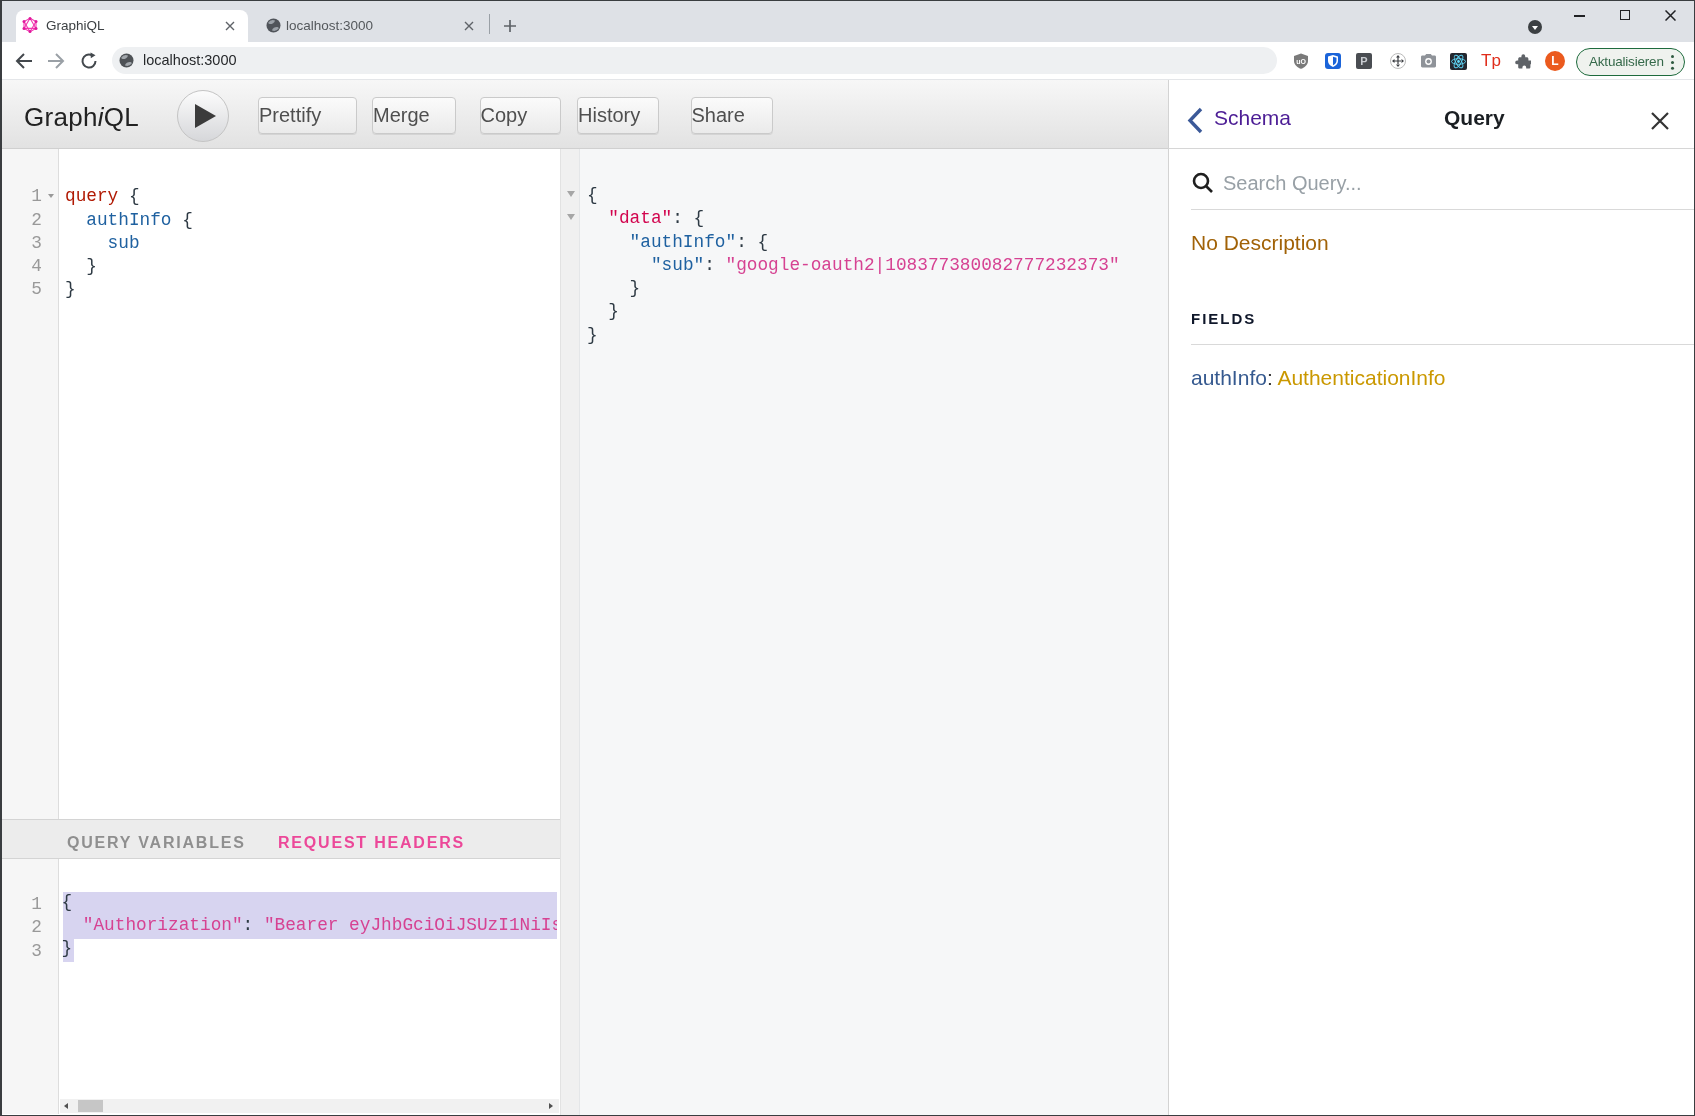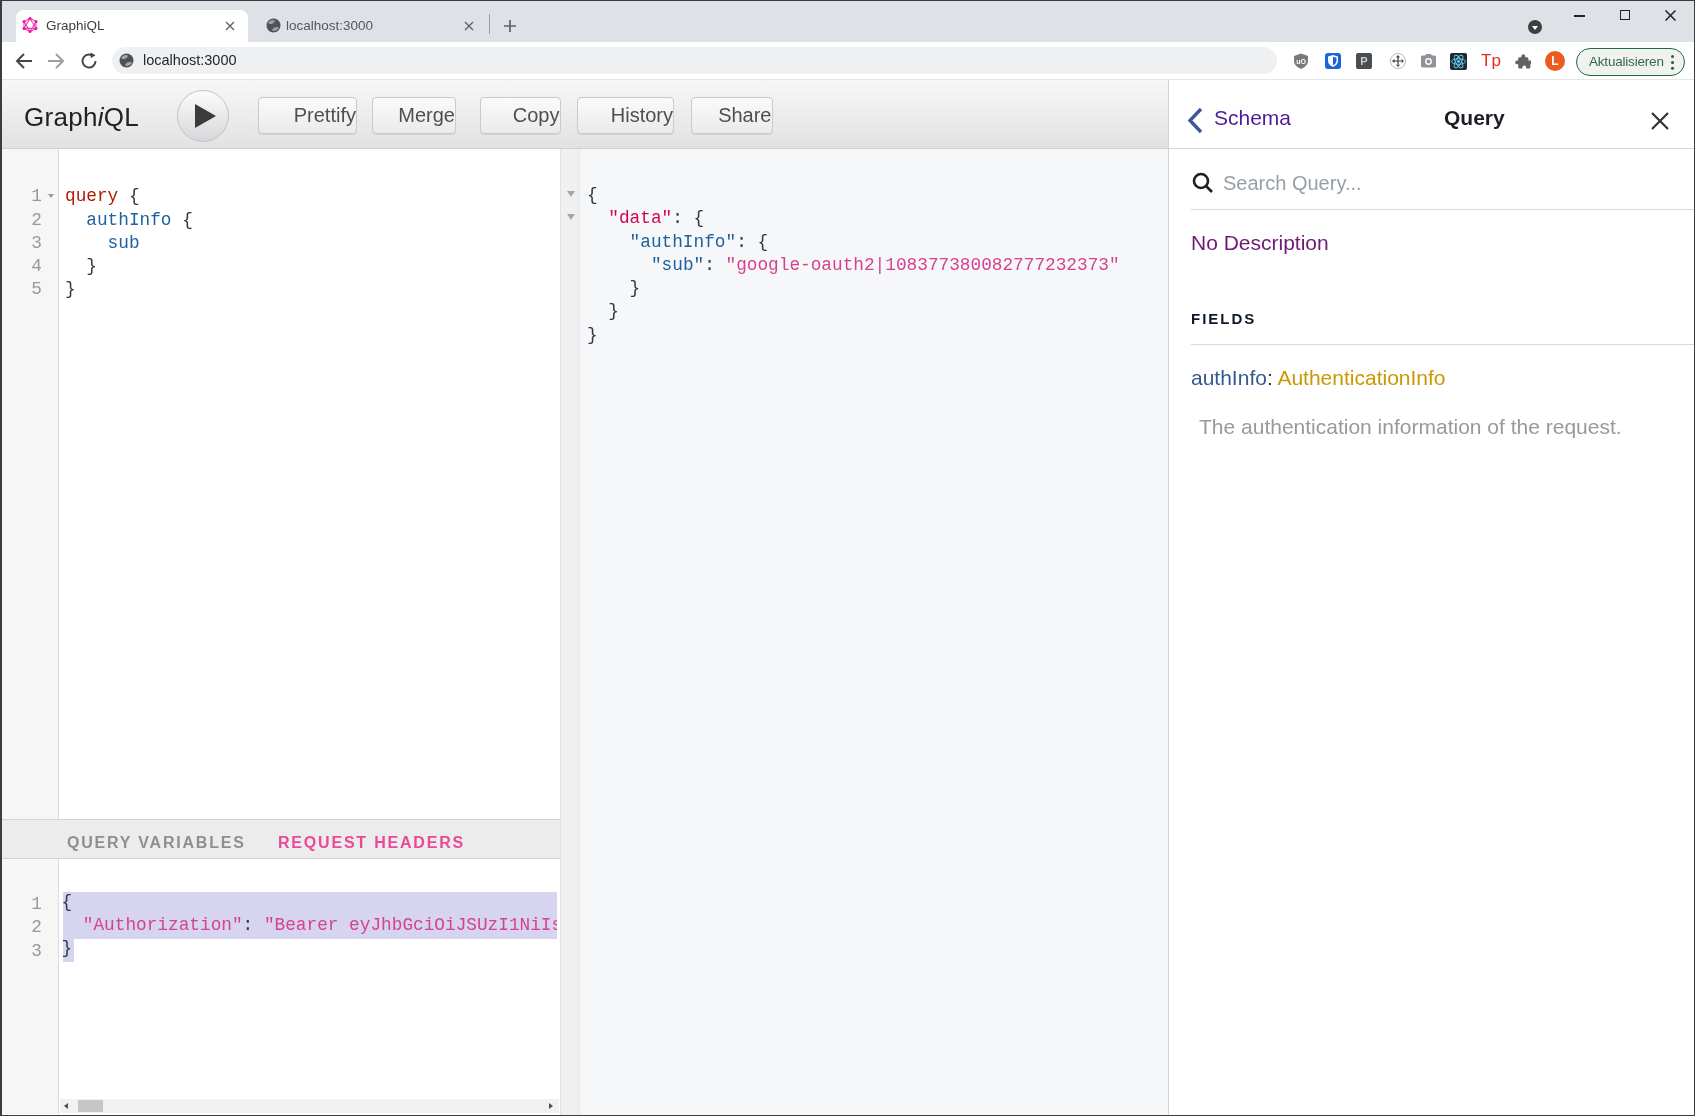--- a/index.html
+++ b/index.html
@@ -14,21 +14,21 @@
   #activetab { left:16px; top:10px; width:232px; height:32px; background:#fff; border-radius:8px 8px 0 0; }
   .tabtitle { font-size:13.5px; color:#3c4043; }
   #toolbar { left:0; top:42px; width:1695px; height:38px; background:#fff; }
   #urlpill { left:112px; top:46.5px; width:1165px; height:27px; border-radius:14px; background:#eef0f2; }
   #urltext { left:143px; top:47px; font-size:14.5px; line-height:26px; color:#26282b; }
 
   
   #topbar { left:0; top:80px; width:1168px; height:69px; background:linear-gradient(#f7f7f7,#e2e2e2); border-bottom:1px solid #d0d0d0; }
   #logo { left:24px; top:102px; font-size:26px; color:#222; letter-spacing:0.3px; }
   #playbtn { left:177px; top:90px; width:52px; height:52px; border-radius:50%; background:linear-gradient(#fcfcfc,#d6d7da); border:1.5px solid #c4c4c4; }
-  .tbtn { top:96.5px; height:37px; border:1px solid #cacaca; border-radius:4px; background:linear-gradient(#fbfbfb,#eaeaea); color:#4f4f4f; font-size:20px; text-align:right; line-height:35px; box-shadow:0 1px 0 rgba(0,0,0,0.08); }
+  .tbtn { top:96.5px; height:37px; border:1px solid #cacaca; border-radius:4px; background:linear-gradient(#fbfbfb,#eaeaea); color:#4f4f4f; font-size:20px; text-align:left; line-height:35px; box-shadow:0 1px 0 rgba(0,0,0,0.08); }
 
   
   #querypane { left:0; top:149px; width:560px; height:967px; background:#fff; }
   #gutter { left:0; top:149px; width:59px; height:965px; background:#f6f6f6; border-right:1px solid #ddd; }
   .lnum { color:#999; text-align:right; }
   #divider { left:560px; top:149px; width:20px; height:967px; background:#f0f0f0; border-left:1px solid #e2e2e2; border-right:1px solid #e4e6e8; }
   #resultpane { left:580px; top:149px; width:588px; height:967px; background:#f6f7f8; }
   .kw { color:#B11A04; }
   .prop { color:#1F61A0; }
   .def { color:#D2054E; }
@@ -171,21 +171,21 @@
   <div class="abs" style="left:1589px;top:53.5px;font-size:13.5px;color:#35694a;letter-spacing:-0.2px">Aktualisieren</div>
   <div class="abs" style="left:1671px;top:54.5px;width:3.2px;height:3.2px;border-radius:50%;background:#2e5a40;box-shadow:0 5.9px 0 #2e5a40,0 11.8px 0 #2e5a40"></div>
 
   <div class="abs" id="topbar"></div>
   <div class="abs" id="logo">Graph<em>i</em>QL</div>
   <div class="abs" id="playbtn"></div>
   <div class="abs" style="left:195px;top:104px;width:0;height:0;border-top:12.5px solid transparent;border-bottom:12.5px solid transparent;border-left:21px solid #3b3b3b"></div>
   <div class="abs tbtn" style="left:258px;width:99px">Prettify</div>
   <div class="abs tbtn" style="left:372px;width:84px">Merge</div>
   <div class="abs tbtn" style="left:479.5px;width:81px">Copy</div>
-  <div class="abs tbtn" style="left:577px;width:97px">History</div>
+  <div class="abs tbtn" style="left:577px;width:82px">History</div>
   <div class="abs tbtn" style="left:690.5px;width:82px">Share</div>
 
   <div class="abs" id="querypane"></div>
   <div class="abs" id="gutter"></div>
   <pre class="abs lnum" style="left:0;top:185.4px;width:42px">1
 2
 3
 4
 5</pre>
   <div class="abs foldarrow" style="left:47.5px;top:193.5px"></div>
@@ -235,24 +235,23 @@
       <path d="M1 1 L17 17 M17 1 L1 17" stroke="#333" stroke-width="2.2"></path>
     </svg>
 
   <svg class="abs" style="left:1192px;top:172px" width="22" height="22" viewBox="0 0 22 22">
     <circle cx="9" cy="9" r="7" stroke="#1f1f1f" stroke-width="2.6" fill="none"></circle>
     <path d="M14 14 L20 20" stroke="#1f1f1f" stroke-width="2.6"></path>
   </svg>
   <div class="abs" style="left:1223px;top:172px;font-size:20px;color:#98a0a6">Search Query...</div>
   <div class="abs docline" style="top:209px"></div>
 
-  <div class="abs" style="left:1191px;top:231px;font-size:21px;color:#701a75">No Description</div>
+  <div class="abs" style="left:1191px;top:231px;font-size:21px;color:#a16207">No Description</div>
   <div class="abs" style="left:1191px;top:310px;font-size:15px;font-weight:bold;letter-spacing:2px;color:#0f172a">FIELDS</div>
   <div class="abs docline" style="top:344px"></div>
 
   <div class="abs" style="left:1191px;top:366px;font-size:21px"><span style="color:#35598f">authInfo</span><span style="color:#333">: </span><span style="color:#CA9800">AuthenticationInfo</span></div>
-  <div class="abs" style="left:1199px;top:415px;font-size:21px;color:#999">The authentication information of the request.</div>
 
   <div class="abs edge" style="left:0;top:0;width:1.5px;height:1116px"></div>
   <div class="abs edge" style="left:0;top:0;width:1695px;height:1px"></div>
   <div class="abs edge" style="left:1693.5px;top:0;width:1.5px;height:1116px"></div>
   <div class="abs edge" style="left:0;top:1114.5px;width:1695px;height:1.5px"></div>
 </div>
 
 </body></html>

